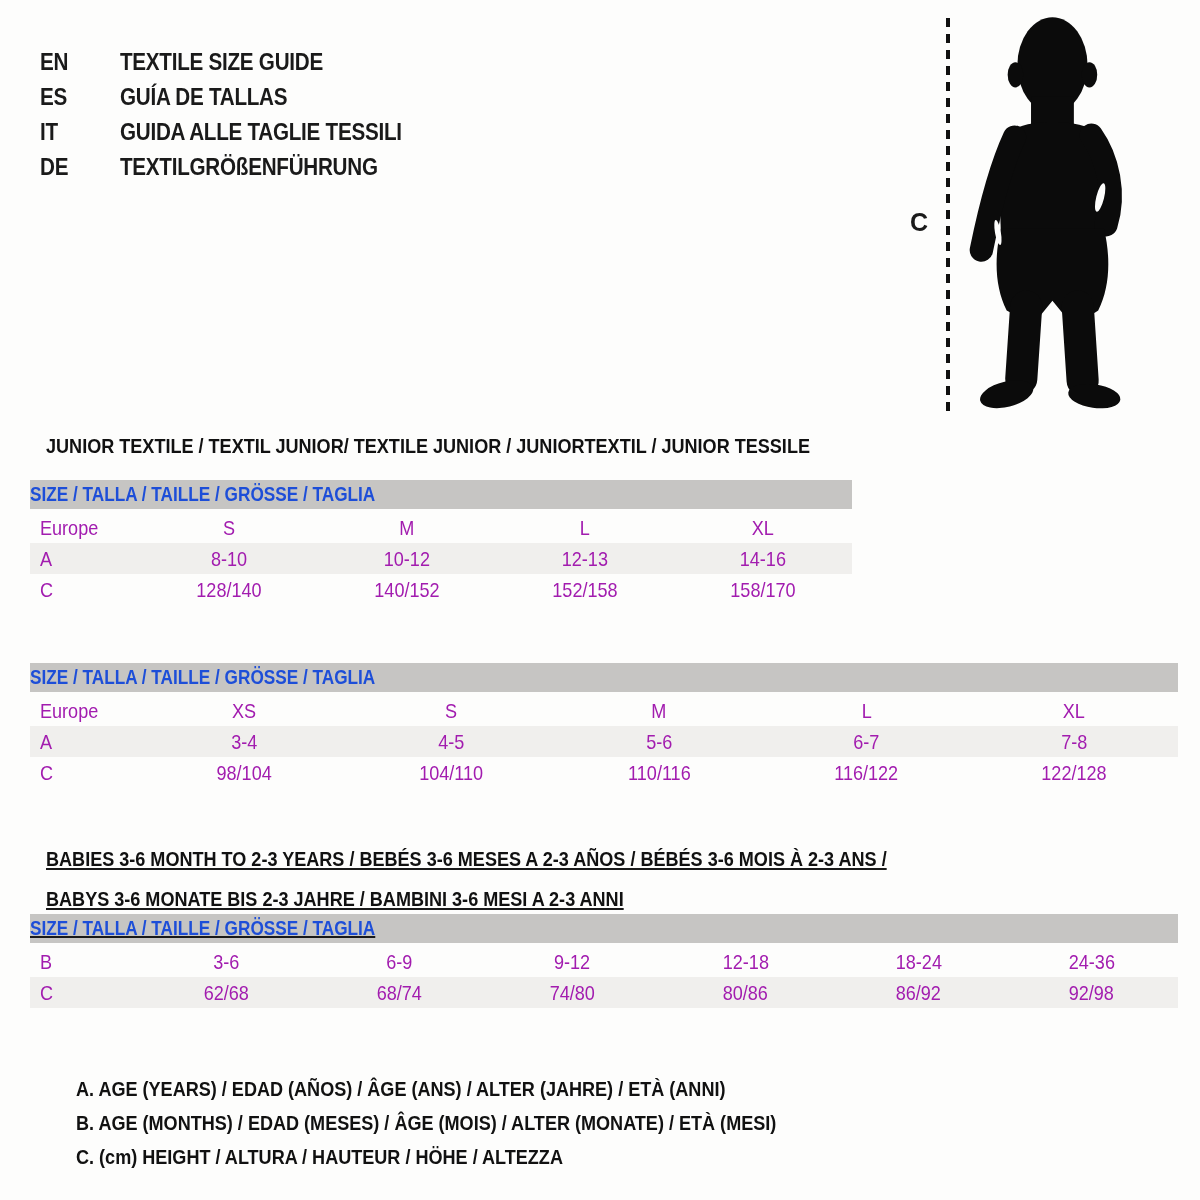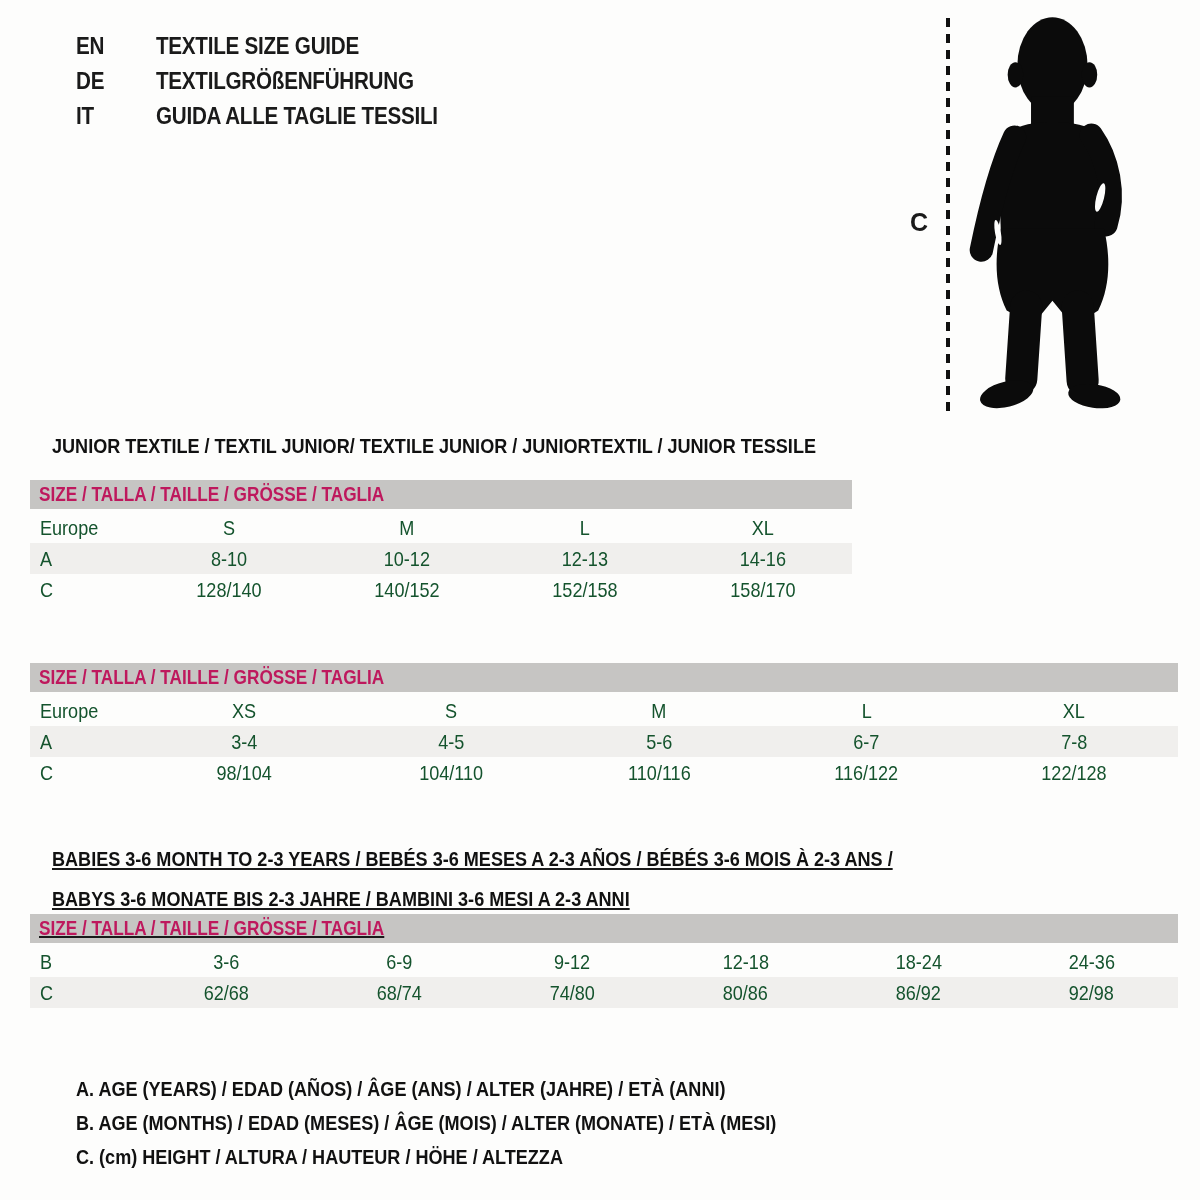--- a/index.html
+++ b/index.html
@@ -11,84 +11,88 @@
     position:relative;
     overflow:hidden;
   }
   .page { position:absolute; inset:0; }
 
   
   .cx { display:inline-block; transform:scaleX(0.86); transform-origin:0 50%; white-space:nowrap; }
   .cx.c { transform-origin:50% 50%; }
 
   
-  .lang-list { position:absolute; top:28px; left:40px;margin-left:36px; }
+  .lang-list { position:absolute; top:44px; left:40px; }
   .lang-row { display:flex; height:35px; align-items:center; font-weight:bold; font-size:24px; letter-spacing:-0.3px; }
   .lang-code { width:80px; flex:0 0 80px; }
 
   
   .figure-line {
     position:absolute; left:946px; top:18px; width:4px; height:398px;
     background:repeating-linear-gradient(to bottom, #101010 0 9px, transparent 9px 16px);
   }
   .figure-label { position:absolute; left:910px; top:208px; font-size:25px; font-weight:bold; }
   .figure-svg { position:absolute; left:958px; top:12px; }
 
   
   .sec { position:absolute; left:30px; width:1148px; }
   .sec-junior { top:432px; }
   .sec-children { top:641px; }
   .sec-babies { top:845px;text-decoration:underline; }
-  .sec-title { margin-left:22px; font-size:21px; font-weight:bold; color:#111; }
+  .sec-title { margin-left:16px; font-size:21px; font-weight:bold; color:#111; }
   .sec-title .tl { display:block; line-height:27px; transform:scaleX(0.86); transform-origin:0 50%; white-space:nowrap; }
   .sec-babies .sec-title .tl { margin-bottom:13px; }
   .sec-babies .sec-title .tl:last-child { margin-bottom:0; }
   .sub { font-size:13px; position:relative; top:4px; }
 
   .size-table { margin-top:21px; }
   .sec-children .size-table { margin-top:22px; }
   .sec-babies .size-table { margin-top:2px; }
   .sec-junior .size-table { width:822px; }
   .sec-children .size-table, .sec-babies .size-table { width:1148px; }
 
   .size-bar {
     height:29px; background:#c6c5c3; display:flex; align-items:center;
-    padding-left:9px; font-size:20px; font-weight:bold; color:#be185d; margin-bottom:3px;
+    font-size:20px; font-weight:bold; color:#1d4ed8; margin-bottom:3px;
   }
-  .trow { display:flex; height:31px; align-items:center; font-size:21px; color:#14532d; }
+  .trow { display:flex; height:31px; align-items:center; font-size:21px; color:#a21caf; }
   .trow.shaded { background:#f0efed; }
   .tlabel { flex:0 0 110px; width:110px; padding-left:10px; }
   .tcell { flex:1; text-align:center; }
 
   
   .legend { position:absolute; left:40px; top:1072px;margin-left:36px; }
   .legend-line { font-size:21px; font-weight:bold; line-height:34px; display:block; transform:scaleX(0.86); transform-origin:0 50%; white-space:nowrap; color:#111; }
 </style>
 </head>
 <body>
 
 <div class="page">
 
   <div class="lang-list">
 
       <div class="lang-row">
         <span class="lang-code cx">EN</span>
         <span class="lang-title cx">TEXTILE SIZE GUIDE</span>
       </div>
 
-
+      <div class="lang-row">
+        <span class="lang-code cx">ES</span>
+        <span class="lang-title cx">GUÍA DE TALLAS</span>
+      </div>
+
+
+      <div class="lang-row">
+        <span class="lang-code cx">IT</span>
+        <span class="lang-title cx">GUIDA ALLE TAGLIE TESSILI</span>
+      </div>
 
       <div class="lang-row">
         <span class="lang-code cx">DE</span>
         <span class="lang-title cx">TEXTILGRÖßENFÜHRUNG</span>
-      </div>
-
-      <div class="lang-row">
-        <span class="lang-code cx">IT</span>
-        <span class="lang-title cx">GUIDA ALLE TAGLIE TESSILI</span>
       </div>
     </div>
 
   <div class="figure-line"></div>
   <div class="figure-label">C</div>
   <svg class="figure-svg" width="185" height="408" viewBox="0 0 190 410" aria-hidden="true">
     <g fill="#0b0b0b" stroke="none">
       <ellipse cx="97" cy="50" rx="36" ry="49"></ellipse>
       <ellipse cx="59" cy="60" rx="8" ry="13"></ellipse>
       <ellipse cx="135" cy="60" rx="8" ry="13"></ellipse>

